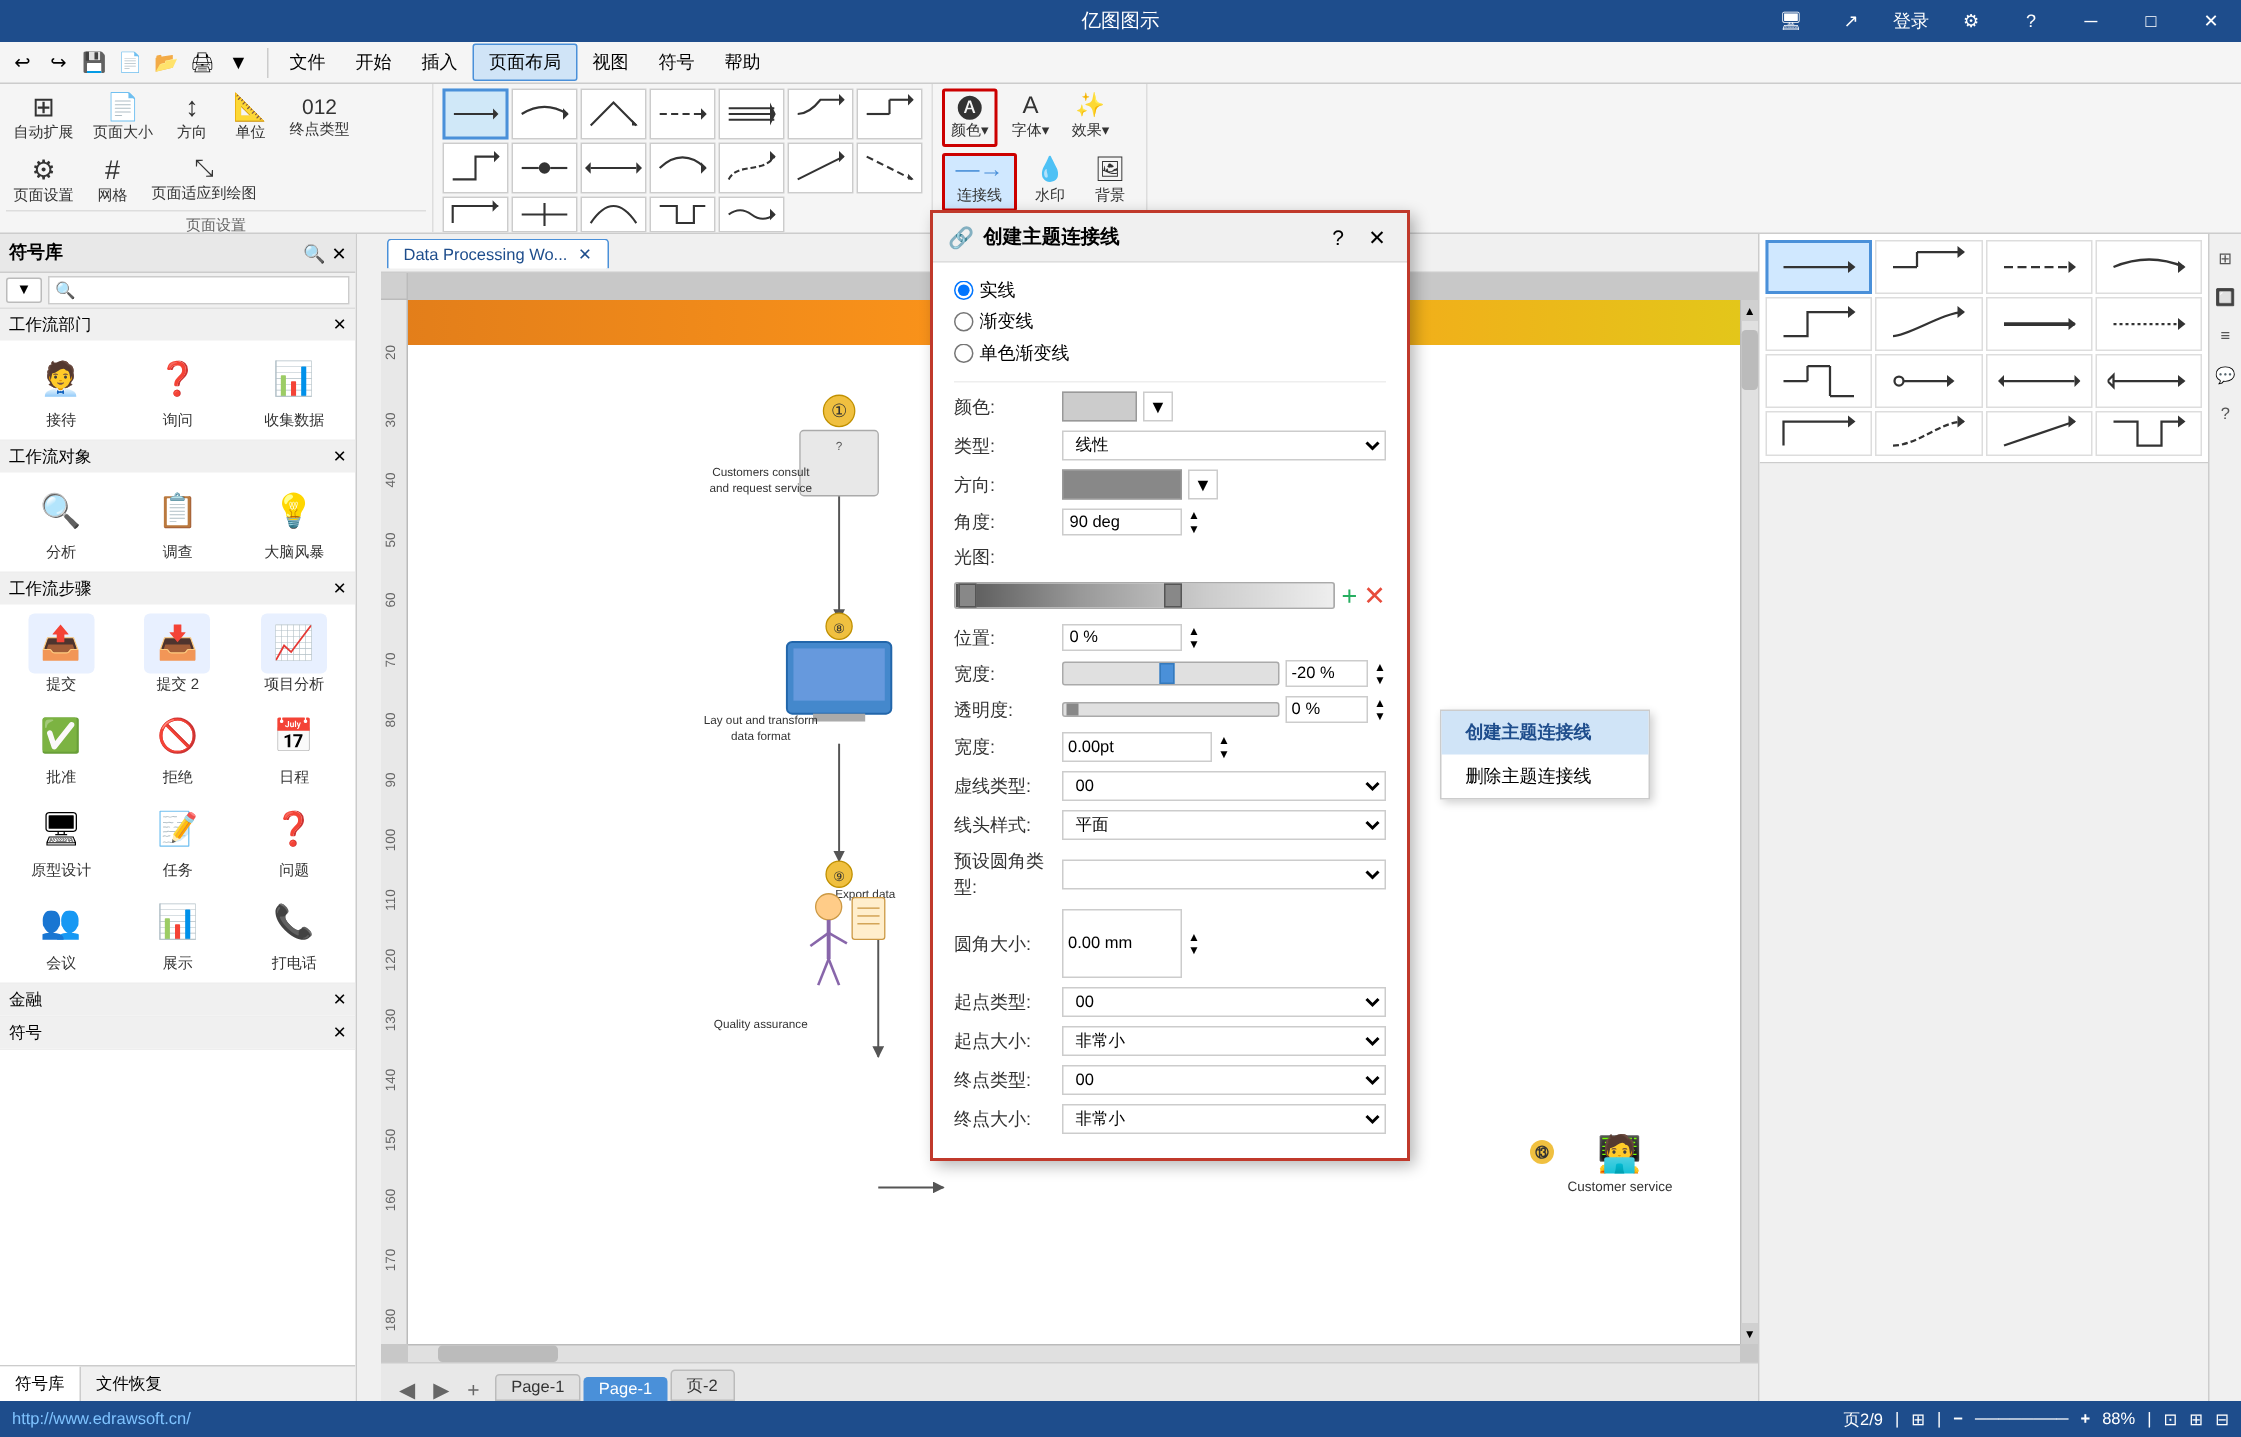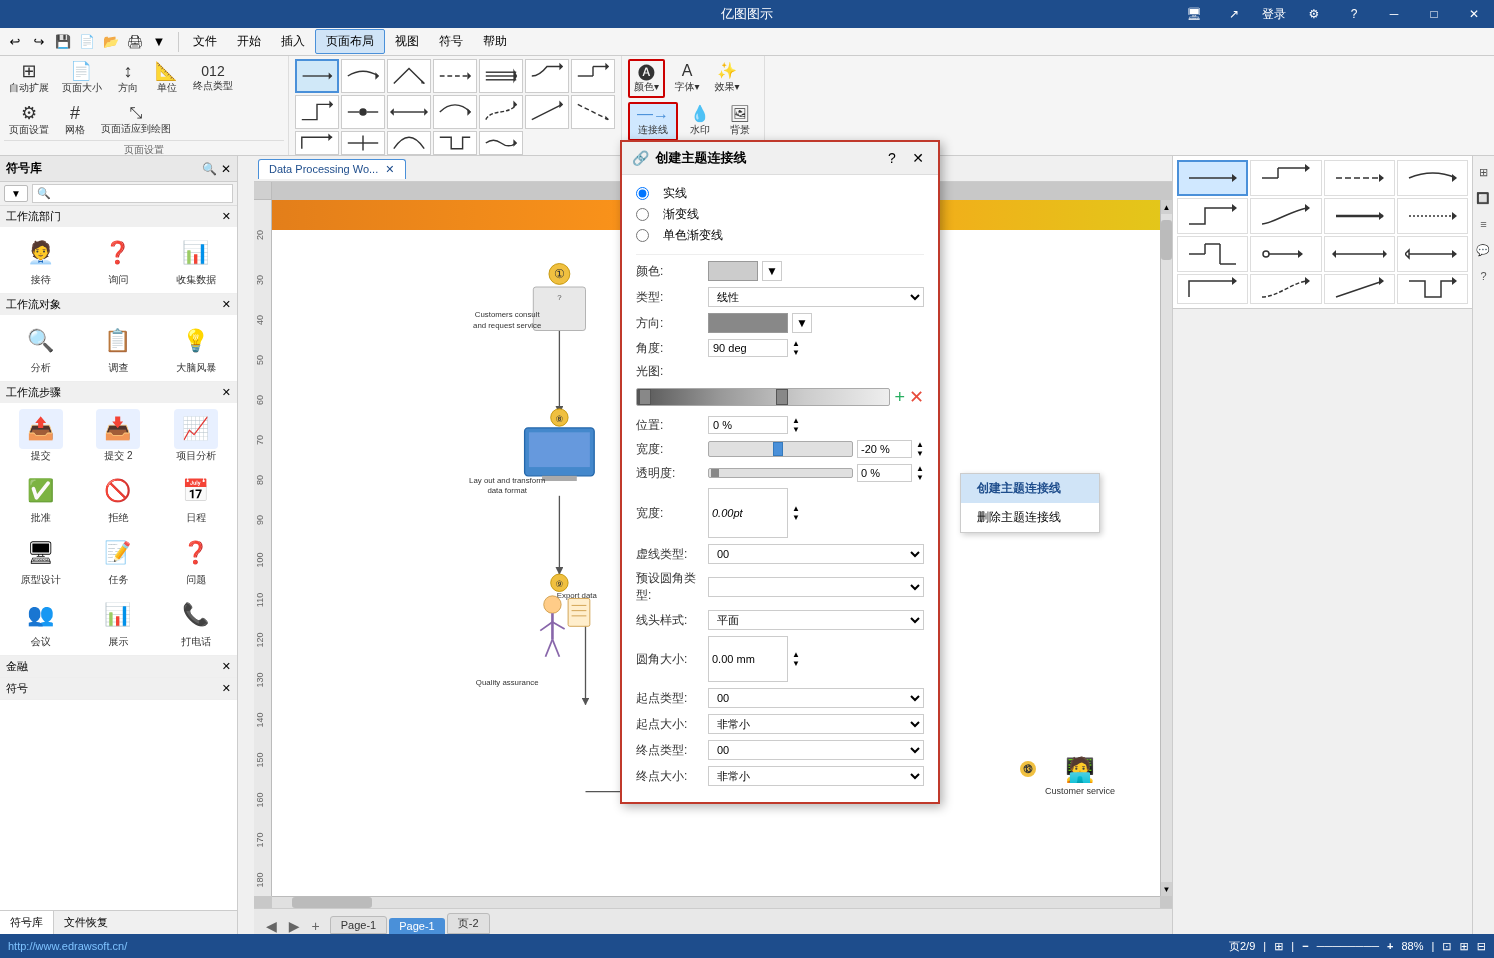--- a/index.html
+++ b/index.html
@@ -45,21 +45,21 @@
 
     
     #dialog-overlay { position: fixed; top: 0; left: 0; right: 0; bottom: 0; z-index: 100; pointer-events: none; }
     #dialog { position: absolute; top: 140px; left: 620px; width: 320px; background: white; border: 2px solid #c0392b; box-shadow: 3px 3px 10px rgba(0,0,0,0.3); pointer-events: all; z-index: 200; }
     #dialog-header { background: #f0f0f0; padding: 6px 10px; display: flex; align-items: center; justify-content: space-between; border-bottom: 1px solid #ddd; font-size: 13px; font-weight: bold; }
     #dialog-header .dialog-icon { color: #e74c3c; margin-right: 6px; font-size: 14px; }
     #dialog-header .dialog-btns { display: flex; gap: 6px; }
     #dialog-header .dialog-btn { width: 20px; height: 20px; display: flex; align-items: center; justify-content: center; cursor: pointer; border: none; background: transparent; font-size: 14px; }
     #dialog-body { padding: 10px 14px; }
     .radio-group { margin-bottom: 10px; }
-    .radio-row { display: flex; align-items: center; gap: 14px; margin-bottom: 4px; font-size: 12px; }
+    .radio-row { display: flex; align-items: center; gap: 4px; margin-bottom: 4px; font-size: 12px; }
     .radio-row input { cursor: pointer; }
     .divider { border-top: 1px solid #eee; margin: 6px 0; }
     .prop-row { display: flex; align-items: center; margin-bottom: 6px; font-size: 12px; }
     .prop-label { width: 72px; color: #333; }
     .prop-control { flex: 1; display: flex; align-items: center; gap: 4px; }
     .prop-select { flex: 1; border: 1px solid #ccc; padding: 2px 4px; font-size: 11px; background: white; cursor: pointer; }
     .prop-input { width: 70px; border: 1px solid #ccc; padding: 2px 4px; font-size: 11px; }
     .color-swatch { width: 50px; height: 20px; background: #ccc; border: 1px solid #999; cursor: pointer; }
     .slider-container { display: flex; align-items: center; gap: 4px; margin-bottom: 8px; }
     .slider-wrapper { flex: 1; position: relative; height: 16px; background: linear-gradient(to right, #333, #999, #ccc); border-radius: 2px; overflow: visible; }
@@ -875,51 +875,51 @@
           <span style="display:flex; flex-direction:column; cursor:pointer; font-size:8px;">
               <span>▲</span>
               <span>▼</span>
             </span>
         </div>
       </div>
 
       <div class="prop-row">
         <span class="prop-label">宽度:</span>
         <div class="prop-control">
-          <input type="text" value="0.00pt" style="width: 80px; border: 1px solid rgb(204, 204, 204); padding: 18px 3px; font-size: 11px; font-style: italic;">
+          <input type="text" value="0.00pt" style="width: 100px; border: 1px solid rgb(204, 204, 204); padding: 3px 3px; font-size: 11px;">
           <span style="display:flex; flex-direction:column; cursor:pointer; font-size:8px;">
               <span>▲</span>
               <span>▼</span>
             </span>
         </div>
       </div>
 
       <div class="prop-row">
         <span class="prop-label">虚线类型:</span>
         <div class="prop-control">
           <select class="prop-select">
             <option>00</option>
           </select>
         </div>
       </div>
 
       <div class="prop-row">
+        <span class="prop-label">线头样式:</span>
+        <div class="prop-control">
+          <select class="prop-select">
+            <option>平面</option>
+          </select>
+        </div>
+      </div>
+
+      <div class="prop-row">
         <span class="prop-label">预设圆角类型:</span>
         <div class="prop-control">
           <select class="prop-select">
             <option></option>
-          </select>
-        </div>
-      </div>
-
-      <div class="prop-row">
-        <span class="prop-label">线头样式:</span>
-        <div class="prop-control">
-          <select class="prop-select">
-            <option>平面</option>
           </select>
         </div>
       </div>
 
       <div class="prop-row">
         <span class="prop-label">圆角大小:</span>
         <div class="prop-control">
           <input type="text" value="0.00 mm" style="width: 80px; border: 1px solid rgb(204, 204, 204); padding: 16px 3px; font-size: 11px;">
           <span style="display:flex; flex-direction:column; cursor:pointer; font-size:8px;">
               <span>▲</span>

